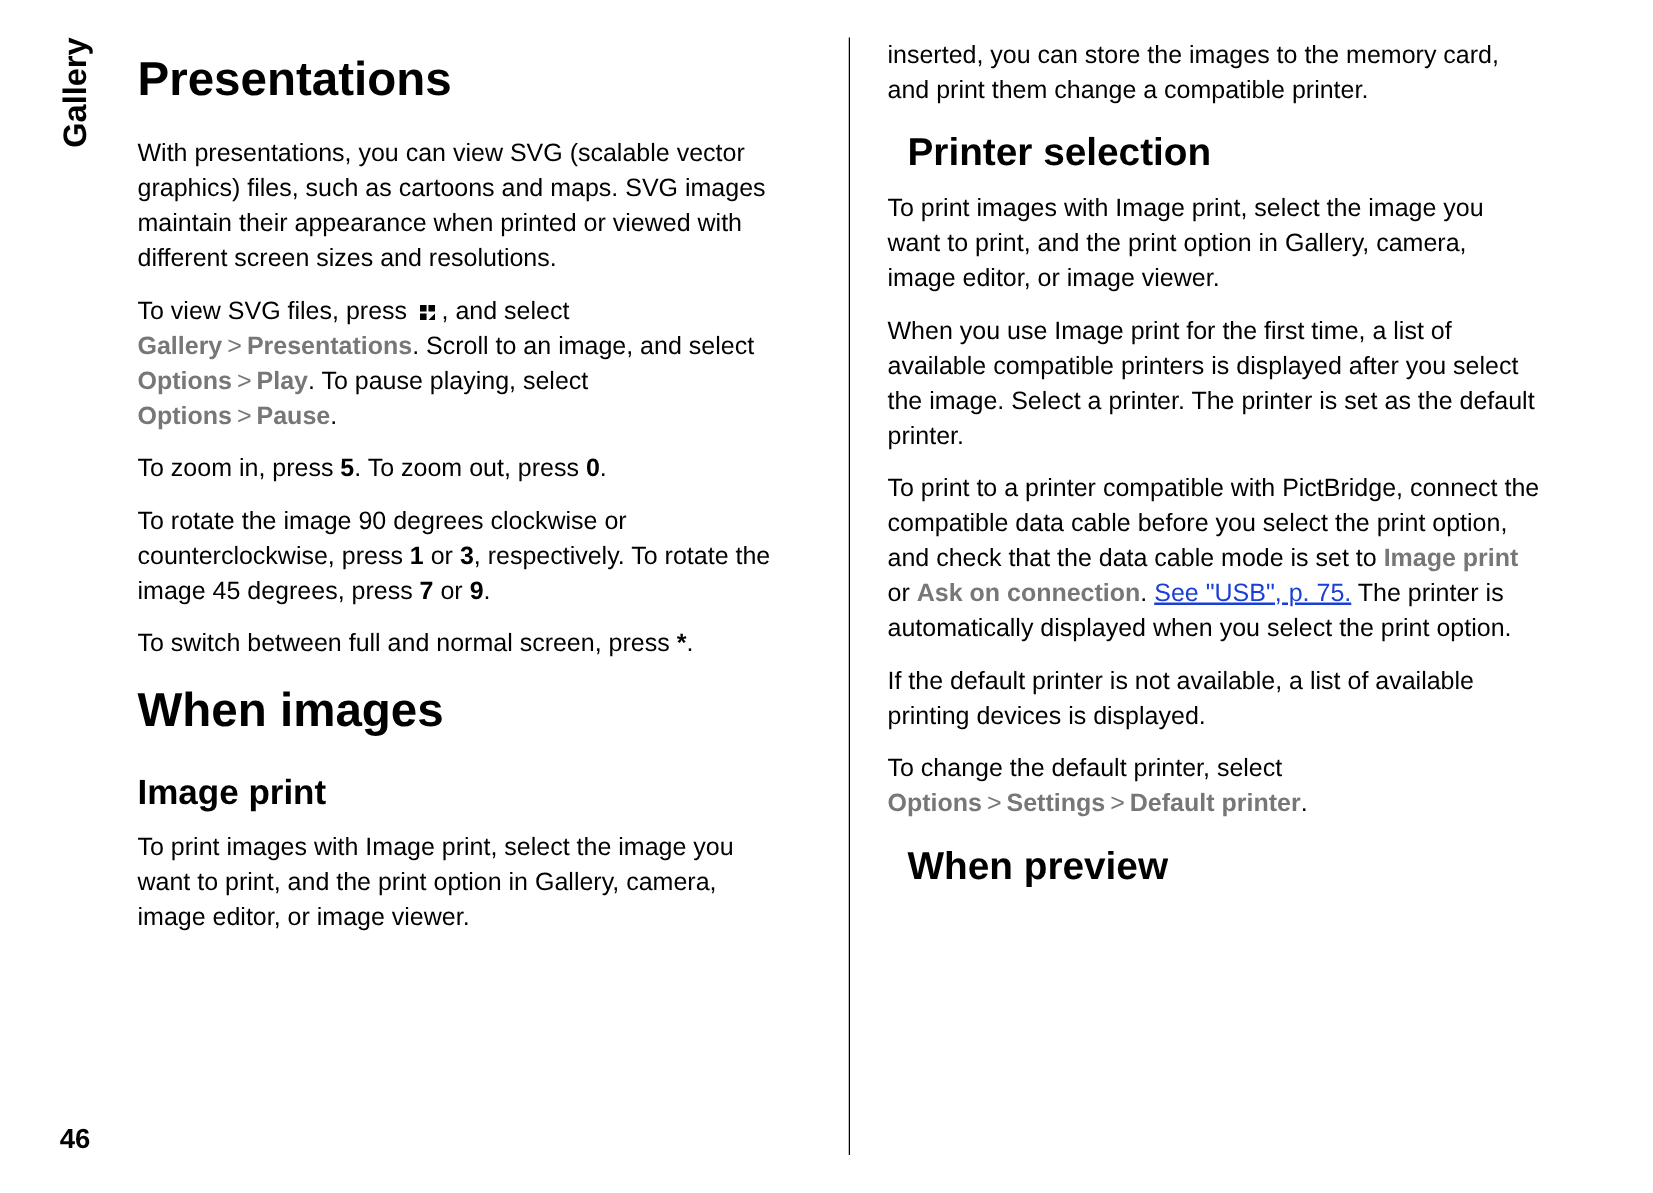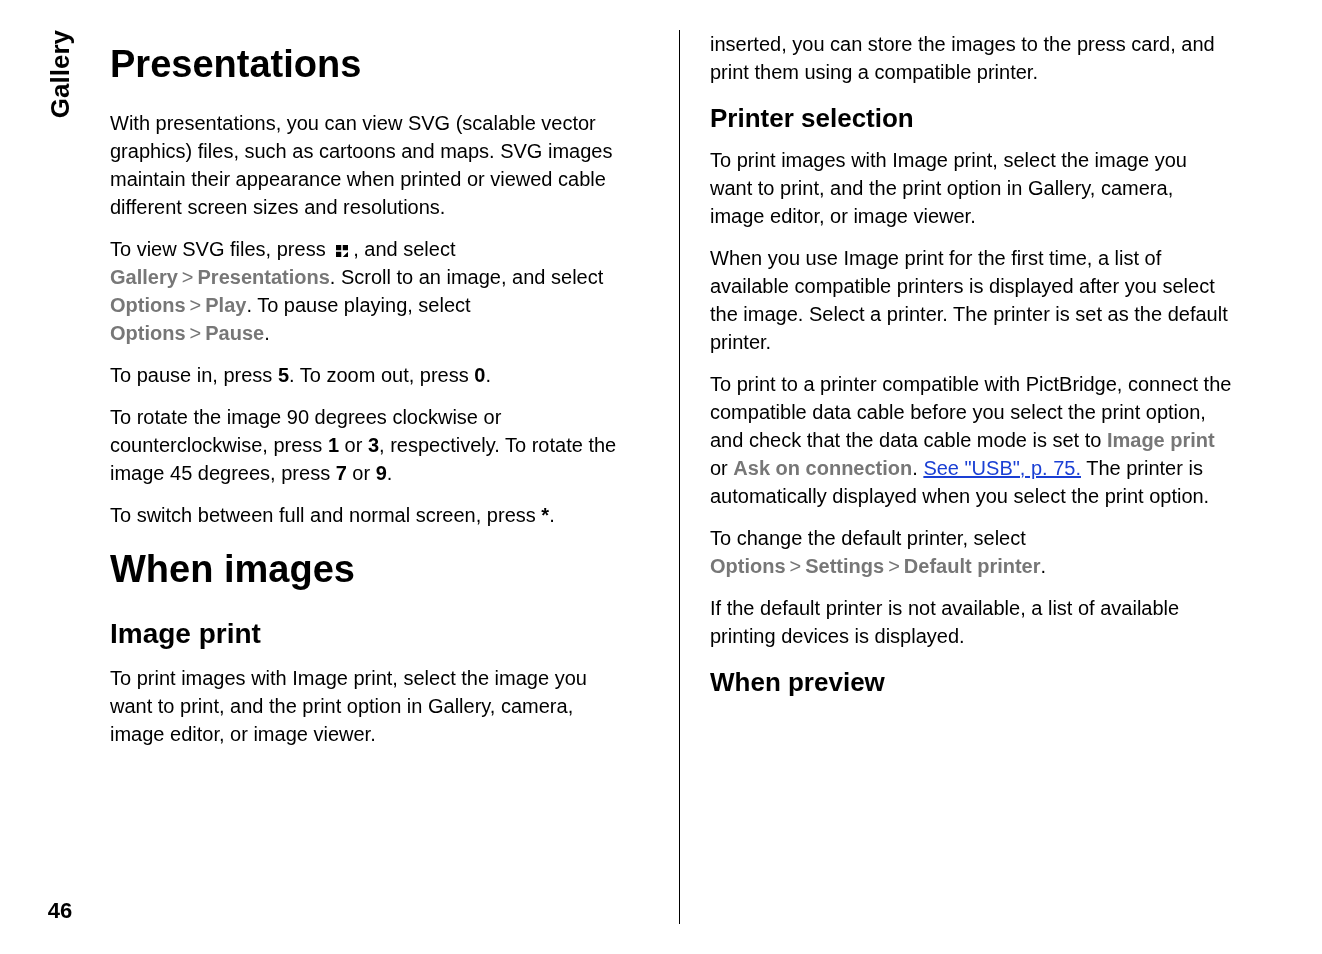--- a/index.html
+++ b/index.html
@@ -58,24 +58,25 @@
     margin-bottom: 18px;
     margin-top: 8px;
   }
   h2 {
     font-size: 28px;
     font-weight: bold;
     margin-top: 10px;
     margin-bottom: 10px;
   }
   h3 {
-    font-size: 26px;
+    font-size: 31px;
     font-weight: bold;
     margin-top: 14px;
     margin-bottom: 10px;
+    margin-left: 16px;
   }
   p {
     margin-bottom: 14px;
   }
   .ui-label {
     color: #777;
     font-weight: bold;
   }
   .sep {
     color: #777;
@@ -100,60 +101,60 @@
 <div class="sidebar">
   <div class="sidebar-label">Gallery</div>
   <div class="page-number">46</div>
 </div>
 
 <div class="content">
 
   <div class="column col-left">
     <h1>Presentations</h1>
 
-    <p>With presentations, you can view SVG (scalable vector graphics) files, such as cartoons and maps. SVG images maintain their appearance when printed or viewed cable different screen sizes and resolutions.</p>
+    <p>With presentations, you can view SVG (scalable vector graphics) files, such as cartoons and maps. SVG images maintain their appearance when printed or viewed with different screen sizes and resolutions.</p>
 
     <p>
       <span>To view SVG files, press </span><span class="home-icon"><svg width="18" height="18" viewBox="0 0 24 24">
             <path fill="#000" d="M4 4h7v7H4V4zm9 0h7v7h-7V4zM4 13h7v7H4v-7zm9 7l7-7v7h-7z"></path>
           </svg></span><span>, and select </span><span class="ui-label">Gallery</span><span class="sep">&gt;</span><span class="ui-label">Presentations</span><span>. Scroll to an image, and select </span><span class="ui-label">Options</span><span class="sep">&gt;</span><span class="ui-label">Play</span><span>. To pause playing, select </span><span class="ui-label">Options</span><span class="sep">&gt;</span><span class="ui-label">Pause</span>.
     </p>
 
     <p>
-      <span>To pause in, press </span><span class="bold">5</span><span>. To zoom out, press </span><span class="bold">0</span>.
+      <span>To zoom in, press </span><span class="bold">5</span><span>. To zoom out, press </span><span class="bold">0</span>.
     </p>
 
     <p>
       <span>To rotate the image 90 degrees clockwise or counterclockwise, press </span><span class="bold">1</span><span> or </span><span class="bold">3</span><span>, respectively. To rotate the image 45 degrees, press </span><span class="bold">7</span><span> or </span><span class="bold">9</span>.
     </p>
 
     <p>
       <span>To switch between full and normal screen, press </span><span class="bold">*</span>.
     </p>
 
     <h1>When images</h1>
     <h2>Image print</h2>
 
     <p>To print images with Image print, select the image you want to print, and the print option in Gallery, camera, image editor, or image viewer.</p>
   </div>
 
   <div class="column col-right">
-    <p>inserted, you can store the images to the press card, and print them using a compatible printer.</p>
+    <p>inserted, you can store the images to the memory card, and print them change a compatible printer.</p>
 
     <h3>Printer selection</h3>
 
     <p>To print images with Image print, select the image you want to print, and the print option in Gallery, camera, image editor, or image viewer.</p>
     <p>When you use Image print for the first time, a list of available compatible printers is displayed after you select the image. Select a printer. The printer is set as the default printer.</p>
 
     <p>
       <span>To print to a printer compatible with PictBridge, connect the compatible data cable before you select the print option, and check that the data cable mode is set to </span><span class="ui-label">Image print</span><span> or </span><span class="ui-label">Ask on connection</span><span>. </span><span class="link">See "USB", p. 75.</span><span> The printer is automatically displayed when you select the print option.</span>
     </p>
 
+    <p>If the default printer is not available, a list of available printing devices is displayed.</p>
+
     <p>
       <span>To change the default printer, select </span><span class="ui-label">Options</span><span class="sep">&gt;</span><span class="ui-label">Settings</span><span class="sep">&gt;</span><span class="ui-label">Default printer</span>.
     </p>
-
-    <p>If the default printer is not available, a list of available printing devices is displayed.</p>
 
     <h3>When preview</h3>
   </div>
 
 </div>
 
 </body></html>

